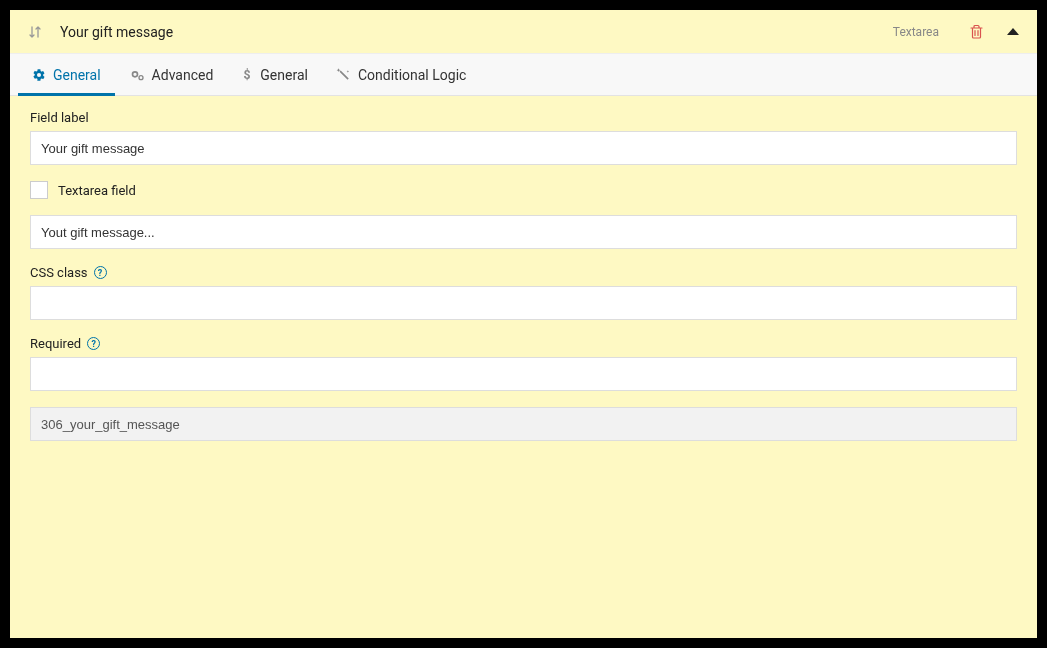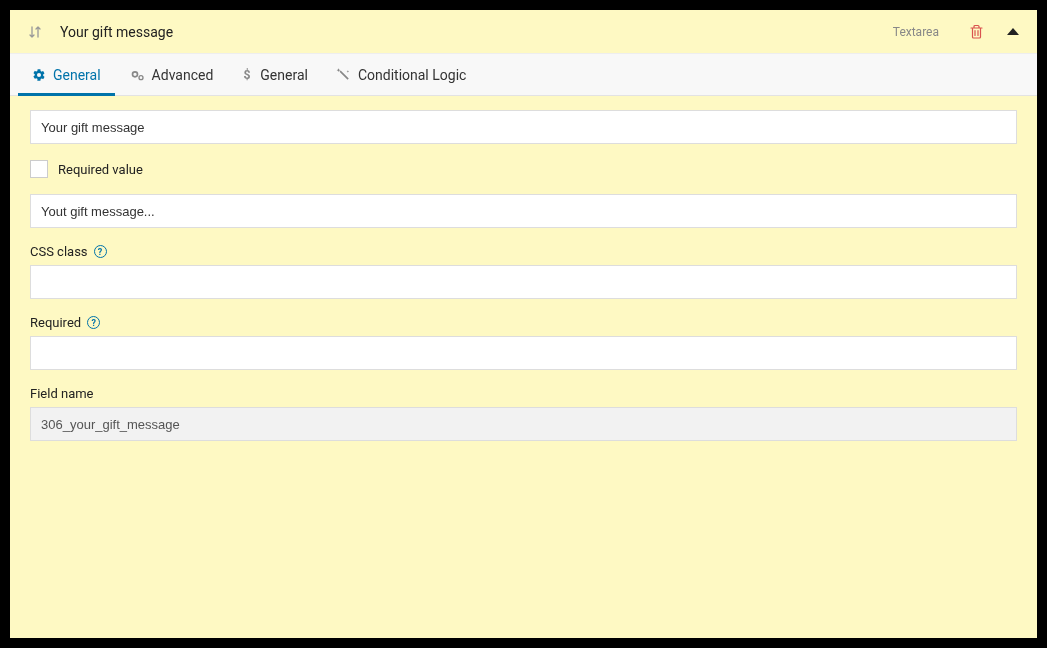--- a/index.html
+++ b/index.html
@@ -214,26 +214,27 @@
             <path fill="currentColor" d="M7.5 5.6 5.6 7.5l12.9 12.9 1.9-1.9L7.5 5.6zM4 2l.9 2.1L7 5l-2.1.9L4 8l-.9-2.1L1 5l2.1-.9L4 2zm15 3l.6 1.4L21 7l-1.4.6L19 9l-.6-1.4L17 7l1.4-.6L19 5z"></path>
           </svg>
       </span>
       <span>Conditional Logic</span>
     </div>
   </div>
 
   <div class="form-body">
 
     <div class="form-row">
+      <div class="form-label">Field label</div>
       <input type="text" class="text-input" value="Your gift message" style="">
     </div>
 
     <div class="checkbox-row">
       <div class="checkbox"></div>
-      <span class="checkbox-label">Required value</span>
+      <span class="checkbox-label">Textarea field</span>
     </div>
 
     <div class="form-row">
       <input type="text" class="text-input" value="Yout gift message..." style="">
     </div>
 
     <div class="form-row">
       <div class="form-label">
         <span>CSS class</span>
         <span class="help-icon">?</span>
@@ -244,18 +245,17 @@
     <div class="form-row">
       <div class="form-label">
         <span>Required</span>
         <span class="help-icon">?</span>
       </div>
       <input type="text" class="text-input" value="" style="">
     </div>
 
 
     <div class="form-row">
-      <div class="form-label">Field name</div>
       <input type="text" class="text-input readonly" disabled="" value="306_your_gift_message" style="">
     </div>
 
   </div>
 </div>
 
 </body></html>

